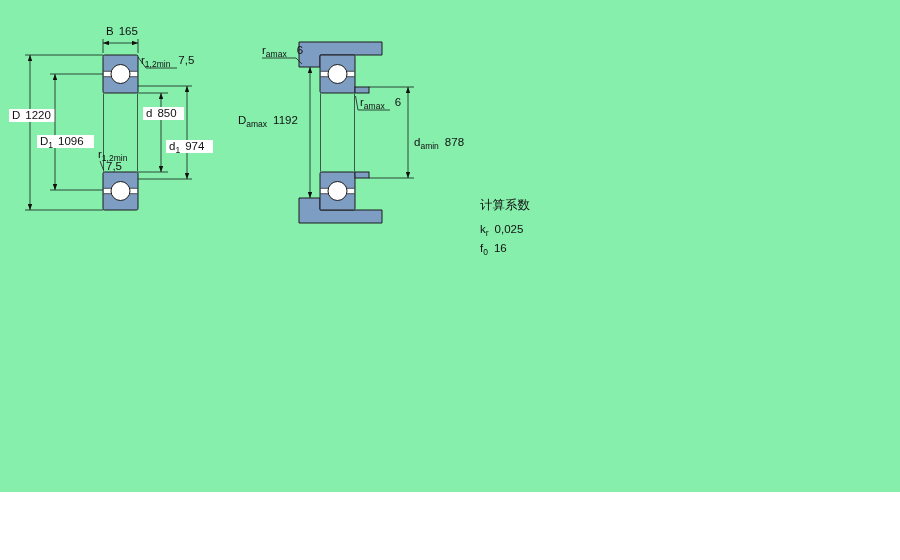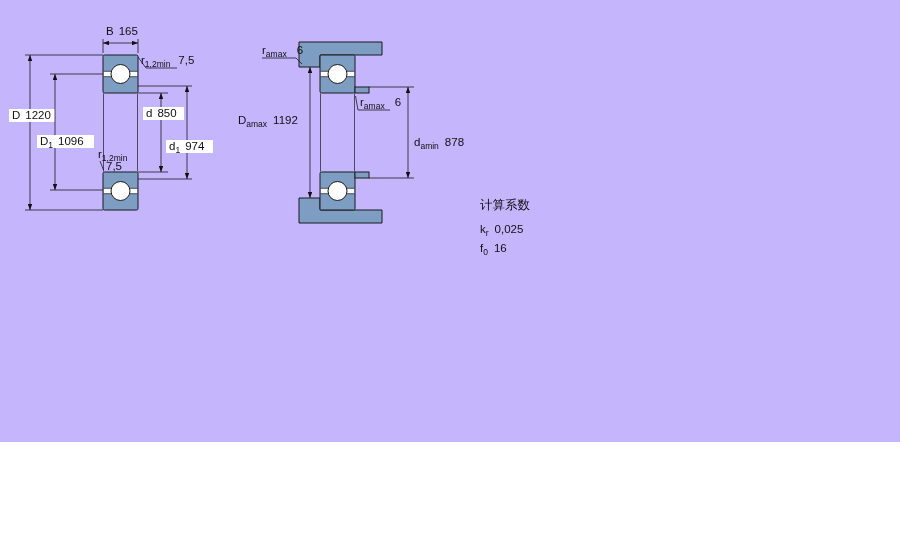--- a/index.html
+++ b/index.html
@@ -1,18 +1,18 @@
 <!DOCTYPE html>
 <html style="--bearing-fill: #7e9dc3; --line-color: #111111;"><head>
 <meta charset="utf-8">
 <style>
   * { margin:0; padding:0; box-sizing:border-box; }
   html, body { width:900px; height:560px; background:#ffffff;
                font-family:"Liberation Sans","DejaVu Sans",sans-serif; }
-  .stage { position:relative; width:900px; height:442px; background:#c4b5fd; overflow:hidden; }
+  .stage { position:relative; width:900px; height:492px; background:#86efac; overflow:hidden; }
   svg text { font-family:"Liberation Sans","DejaVu Sans",sans-serif; font-size:11.5px; fill:#111; }
   svg .sub { font-size:8.5px; }
   svg .cjk { font-size:12.5px; }
   .part { fill:var(--bearing-fill,#7e9dc3); stroke:#1a1a1a; stroke-width:1; }
   .edge { stroke:#1a1a1a; stroke-width:0.7; fill:none; }
   .ball { fill:#ffffff; stroke:#1a1a1a; stroke-width:1; }
   .gapfill { fill:#ffffff; stroke:none; }
   .dim { stroke:var(--line-color,#111111); stroke-width:0.75; fill:none; }
   .bg { fill:#ffffff; stroke:none; }
 </style>

